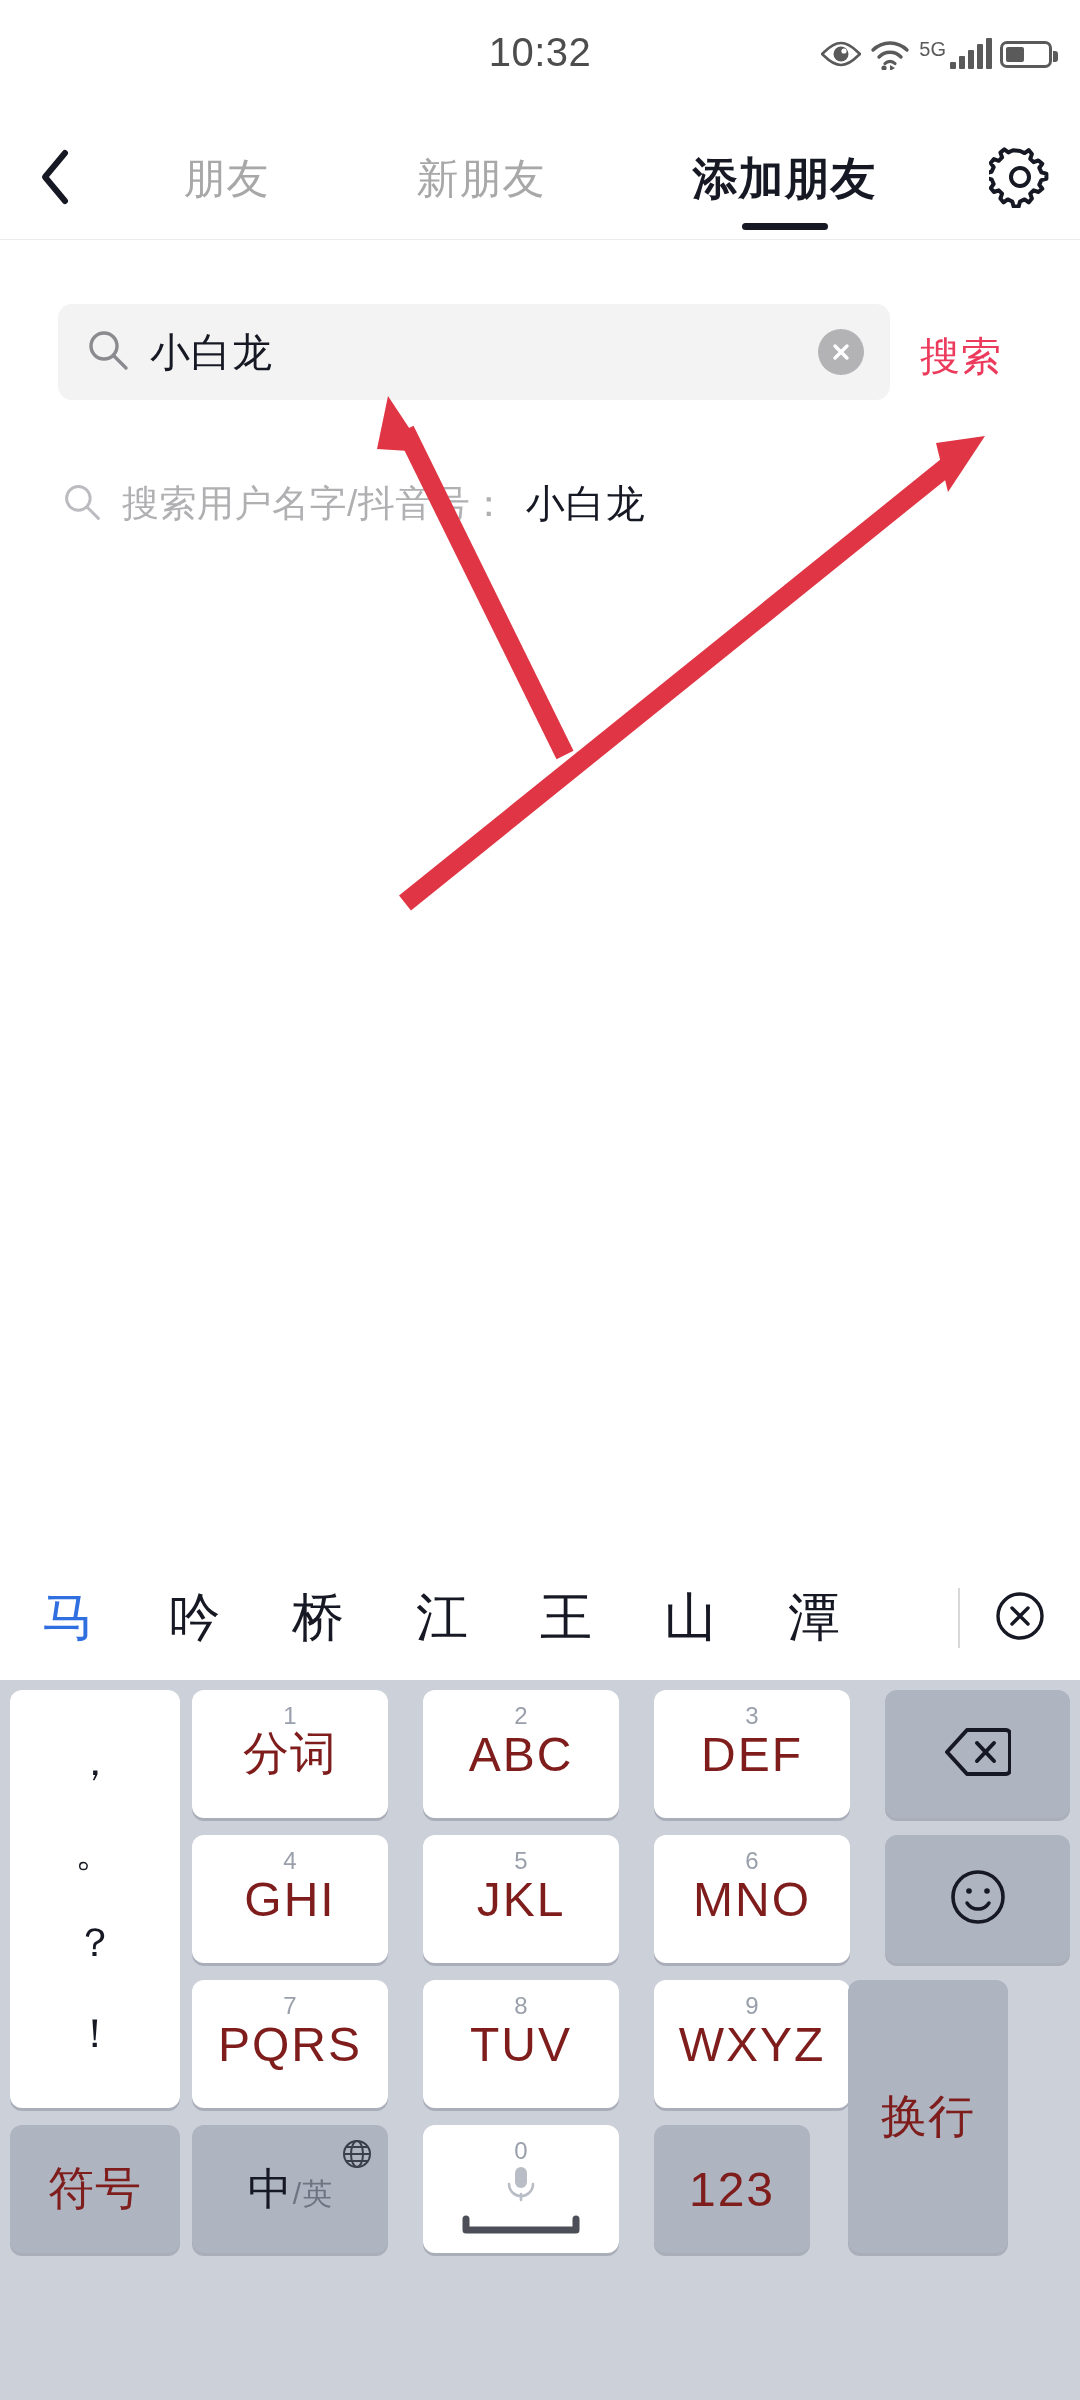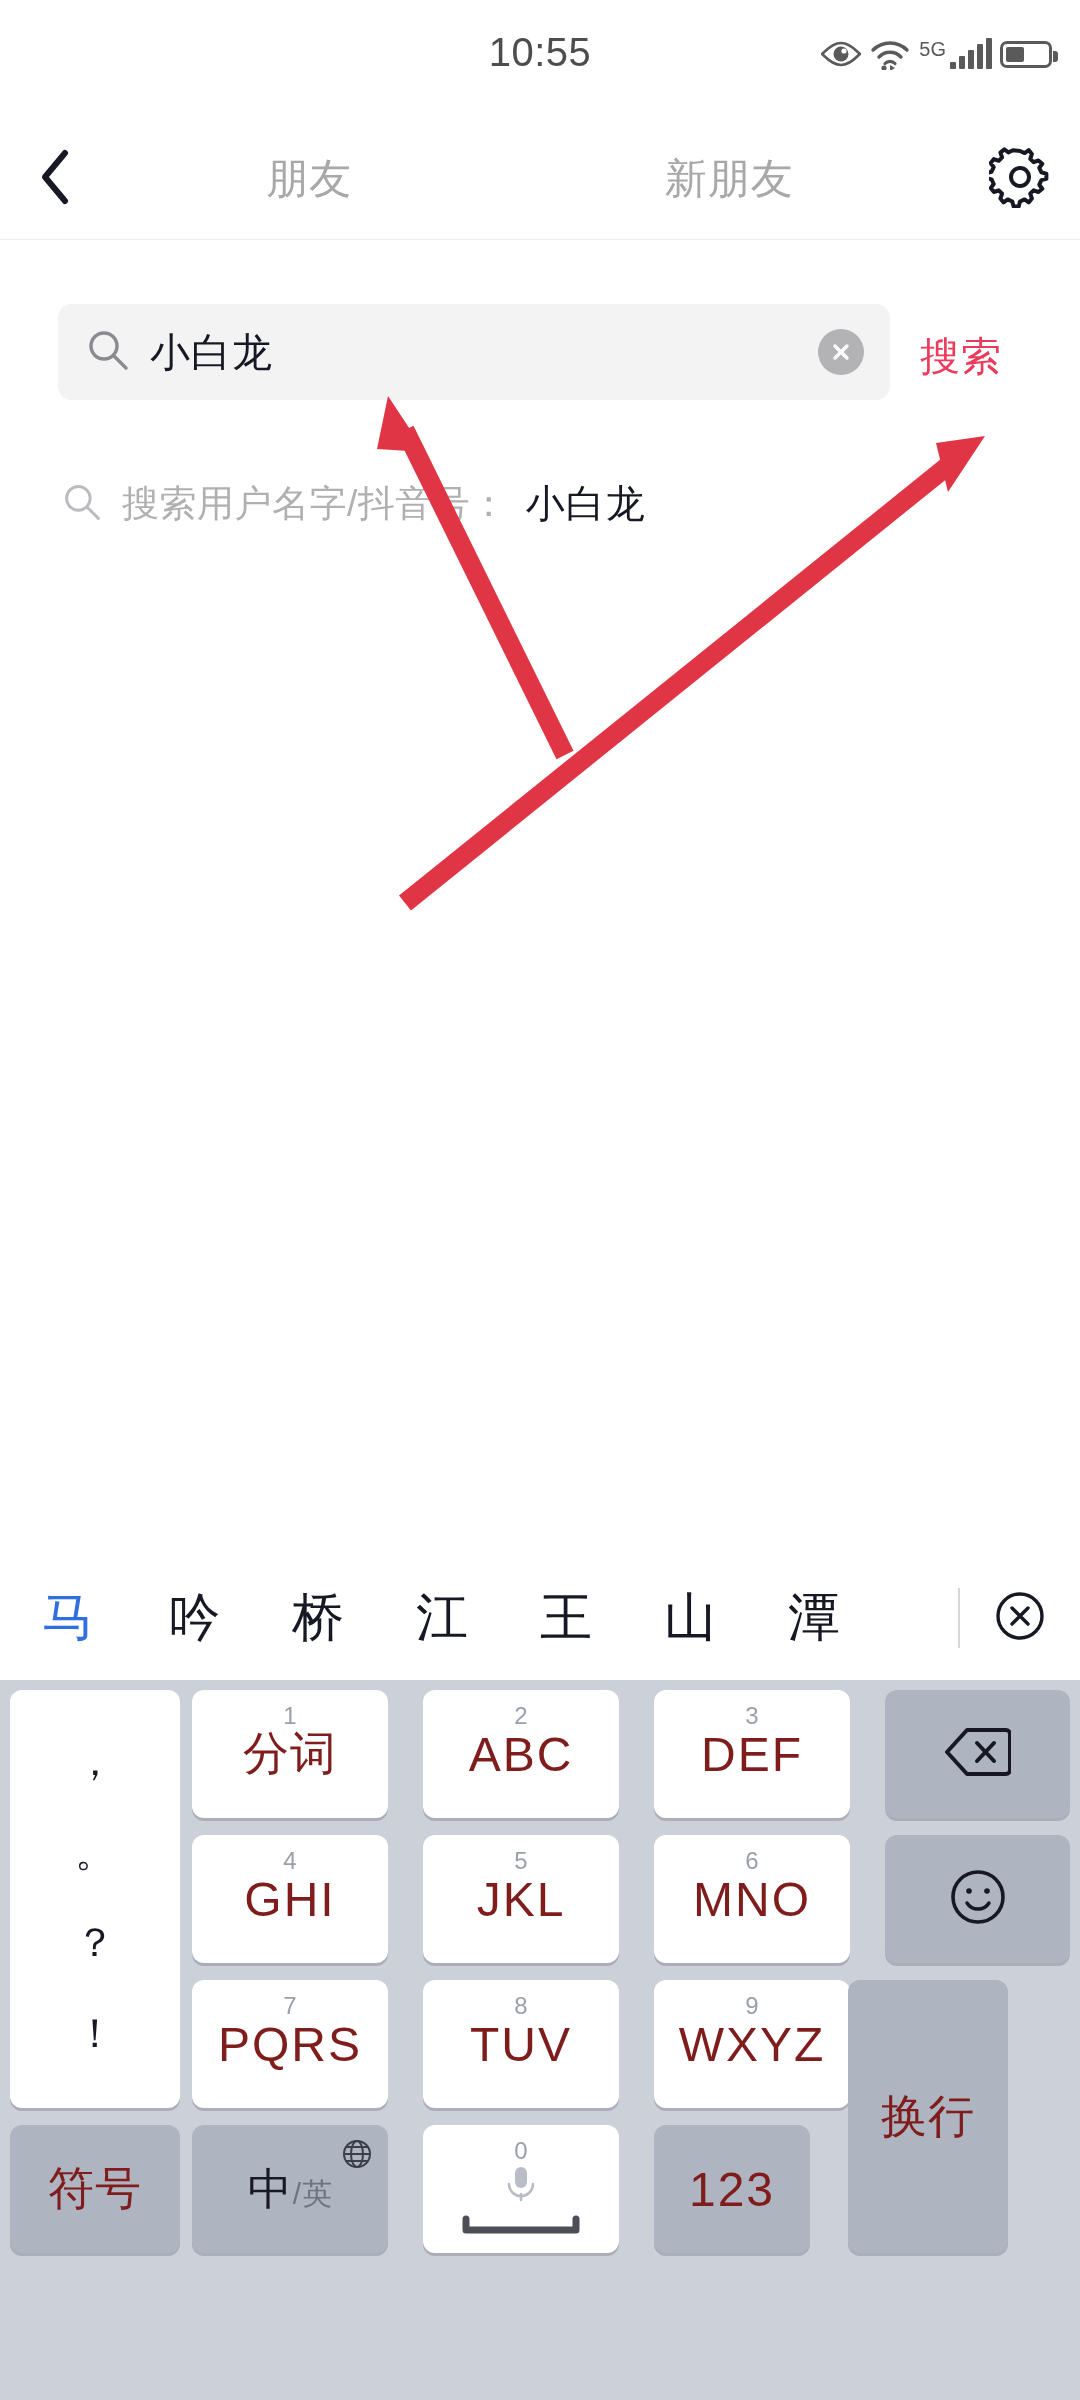--- a/index.html
+++ b/index.html
@@ -199,21 +199,21 @@
   .cn-en .en { font-size: 30px; color: #6e7480; }
   .space-inner { display: flex; flex-direction: column; align-items: center; gap: 2px; }
   .space-zero { font-size: 24px; color: #9aa0ab; line-height: 1; }
 </style>
 </head>
 <body>
 
 <div id="screen">
 
   <div id="status-bar">
-    <div id="status-time">10:55</div>
+    <div id="status-time">10:32</div>
     <div id="status-icons">
       <span class="sb-icon">
         <svg width="40" height="28" viewBox="0 0 40 28">
           <path d="M20 3 C30 3 37 13 39 14 C37 15 30 25 20 25 C10 25 3 15 1 14 C3 13 10 3 20 3 Z" fill="none" stroke="#5a5a5a" stroke-width="2.6"></path>
           <circle cx="20" cy="14" r="7.5" fill="#5a5a5a"></circle>
           <circle cx="23" cy="11" r="2.6" fill="#ffffff"></circle>
         </svg>
       </span>
       <span class="sb-icon">
         <svg width="42" height="32" viewBox="0 0 42 32">
@@ -249,20 +249,24 @@
       </span>
     </div>
     <div id="tabs">
       <div class="tab">
         <span class="tab-label">朋友</span>
 
       </div>
       <div class="tab">
         <span class="tab-label">新朋友</span>
 
+      </div>
+      <div class="tab active">
+        <span class="tab-label">添加朋友</span>
+        <span class="tab-underline"></span>
       </div>
     </div>
     <div id="settings-button">
       <span>
         <svg width="62" height="62" viewBox="0 0 62 62">
           <path d="M31 5 l4.6 2.1 4.1-3 3.2 3.9 -1.7 4.8 3.4 3.4 4.8-1.7 3.9 3.2 -3 4.1 2.1 4.6 5 1.3 v5.1 l-5 1.3 -2.1 4.6 3 4.1 -3.9 3.2 -4.8-1.7 -3.4 3.4 1.7 4.8 -3.2 3.9 -4.1-3 -4.6 2.1 -1.3 5 h-5.1 l-1.3-5 -4.6-2.1 -4.1 3 -3.2-3.9 1.7-4.8 -3.4-3.4 -4.8 1.7 -3.2-3.9 3-4.1 -2.1-4.6 -5-1.3 v-5.1 l5-1.3 2.1-4.6 -3-4.1 3.2-3.9 4.8 1.7 3.4-3.4 -1.7-4.8 3.9-3.2 4.1 3 4.6-2.1 z" fill="none" stroke="#161823" stroke-width="4" stroke-linejoin="round"></path>
           <circle cx="31" cy="31" r="9" fill="none" stroke="#161823" stroke-width="4"></circle>
         </svg>
       </span>
     </div>

